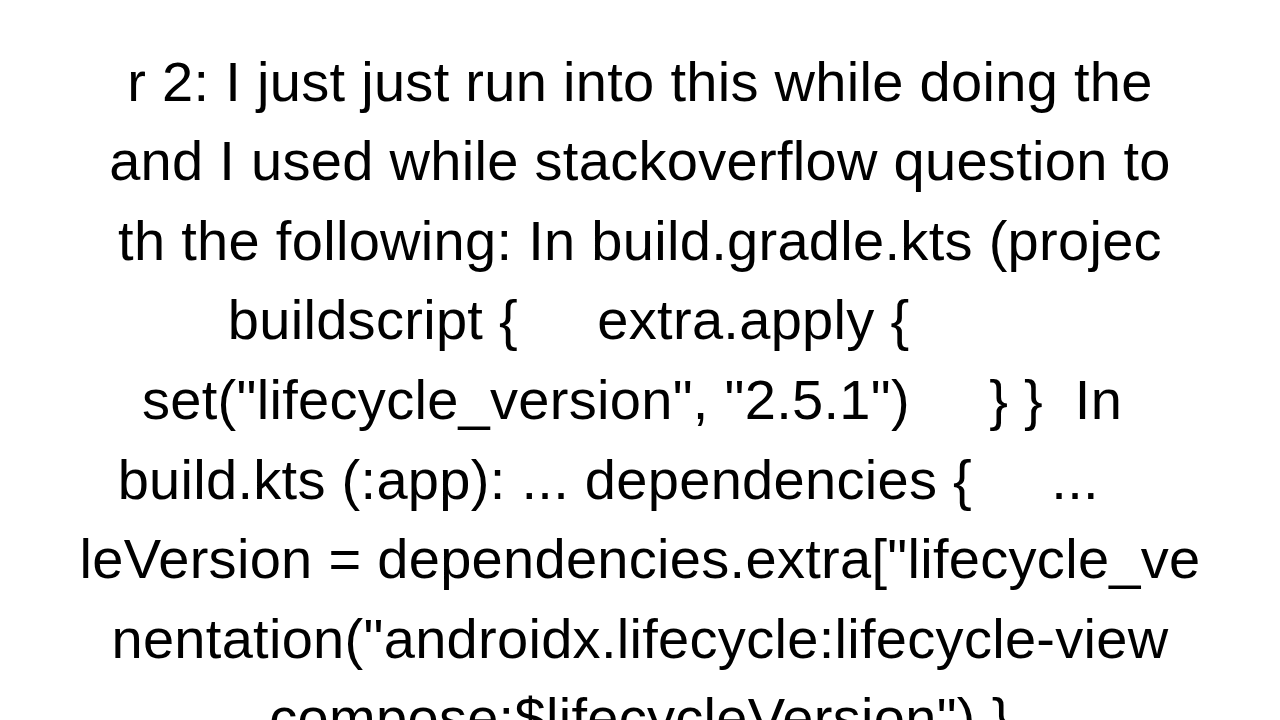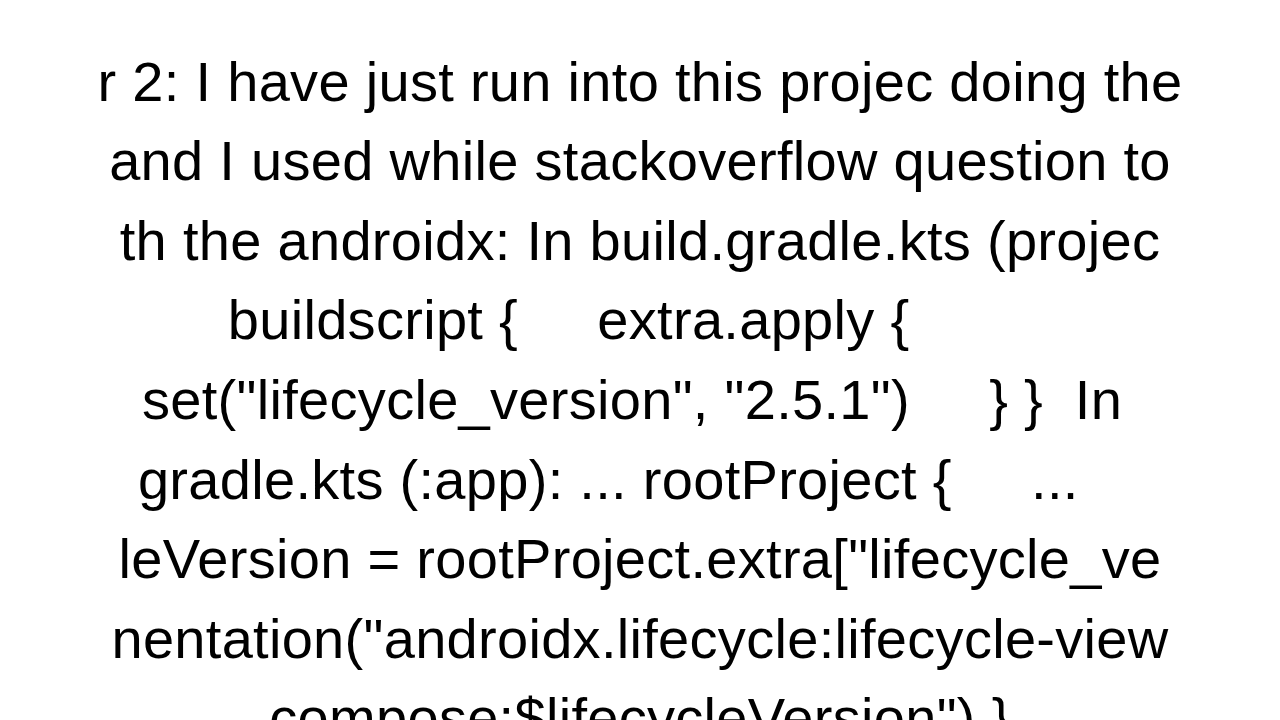--- a/index.html
+++ b/index.html
@@ -26,22 +26,22 @@
       letter-spacing: 0.3px;
       width: 1400px;
       margin-left: -60px;
       margin-right: -60px;
     }
   </style>
 </head>
 <body>
 
 <div class="content">
-<span>r 2: I have just run into this projec doing the</span>
+<span>r 2: I just just run into this while doing the</span>
 <span> and I used while stackoverflow question to </span>
-<span>th the androidx: In build.gradle.kts (projec</span>
+<span>th the following: In build.gradle.kts (projec</span>
 <span>buildscript {     extra.apply {         </span>
 <span>set("lifecycle_version", "2.5.1")     } }  In </span>
-<span>gradle.kts (:app): ... rootProject {     ...    </span>
-<span>leVersion = rootProject.extra["lifecycle_ve</span>
+<span>build.kts (:app): ... dependencies {     ...    </span>
+<span>leVersion = dependencies.extra["lifecycle_ve</span>
 <span>nentation("androidx.lifecycle:lifecycle-view</span>
 <span>compose:$lifecycleVersion") }</span>
 </div>
 
 </body></html>

